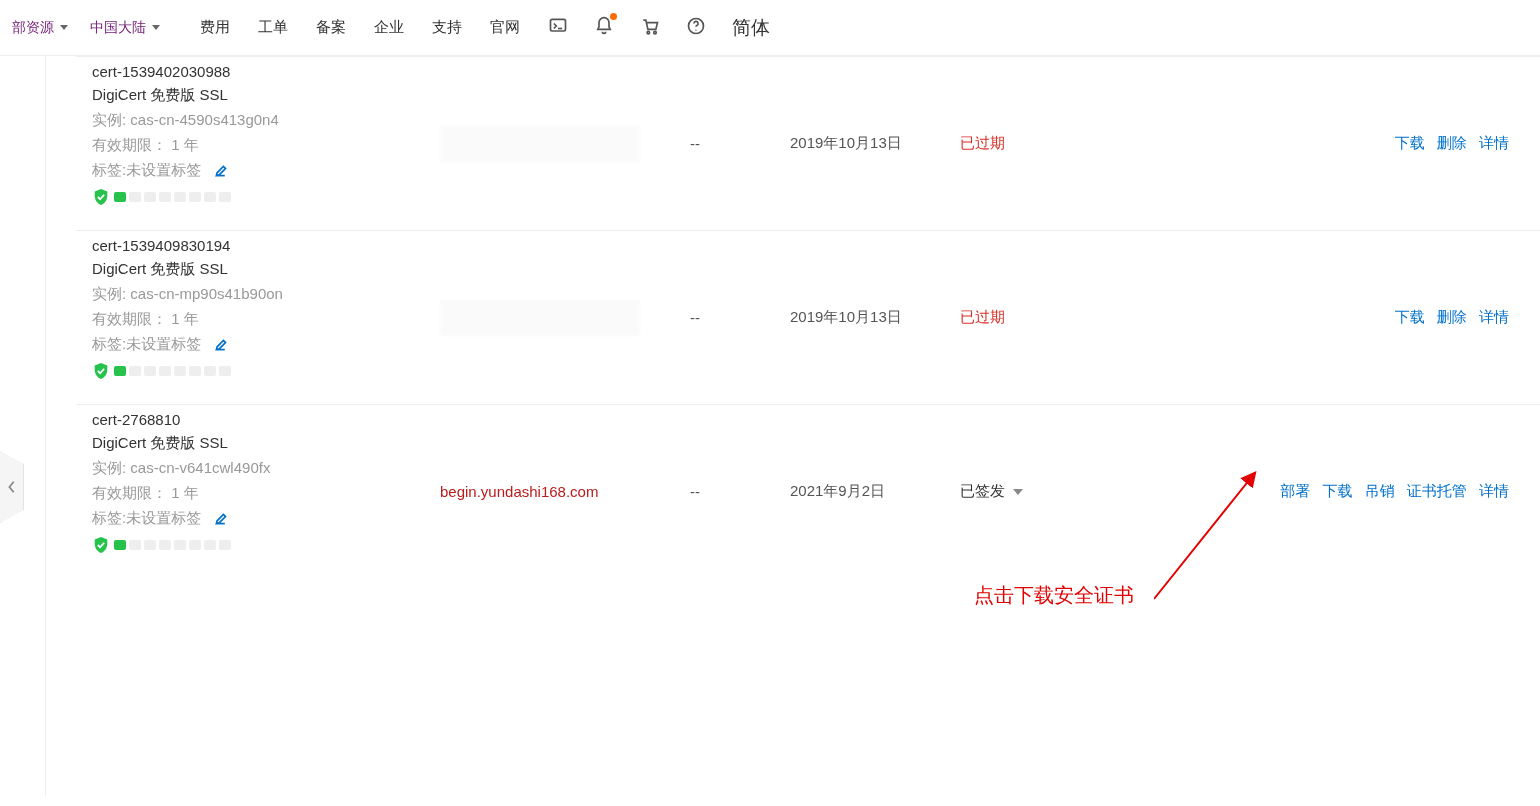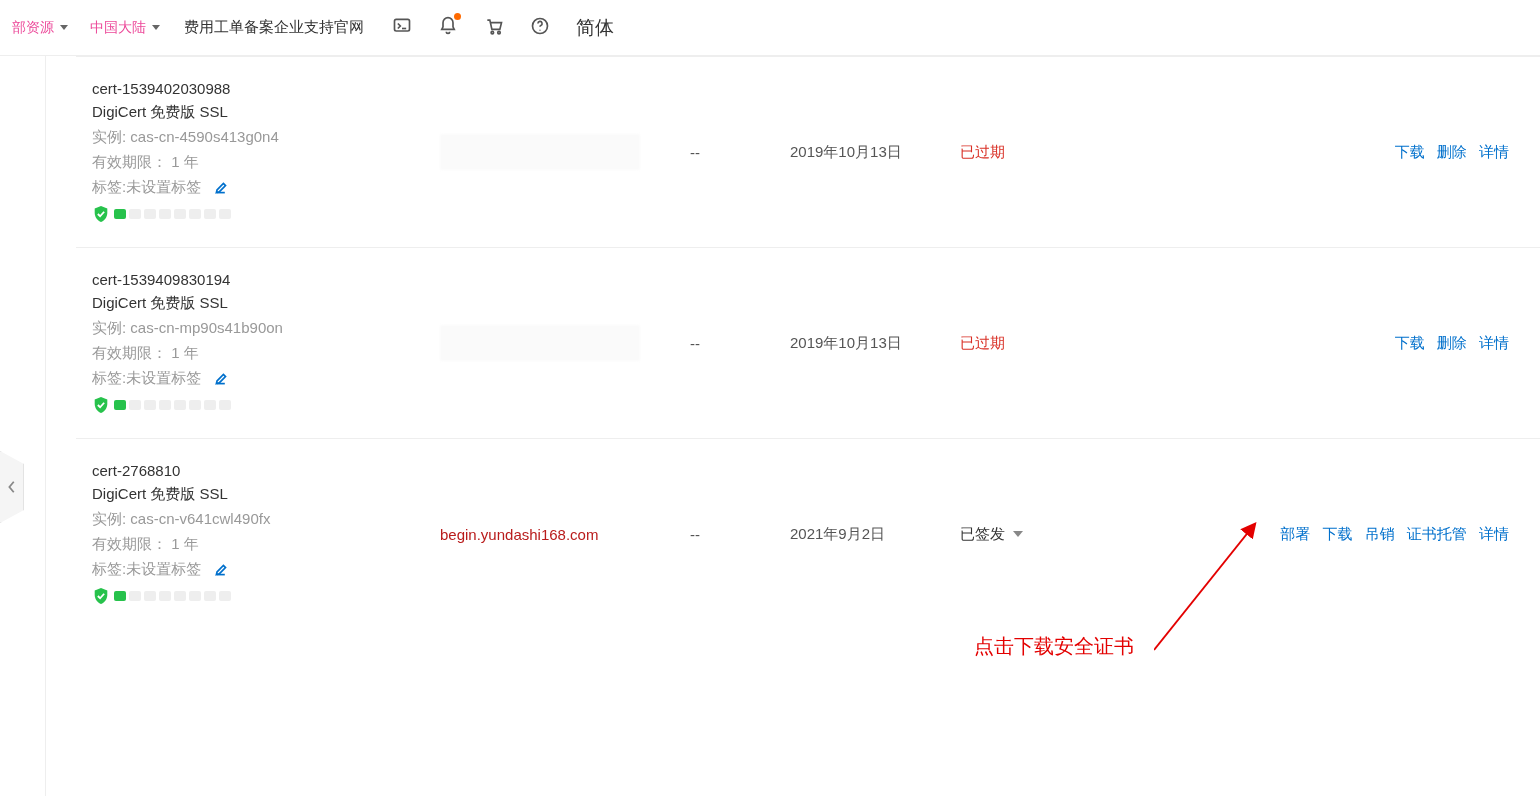--- a/index.html
+++ b/index.html
@@ -1,43 +1,43 @@
 <!DOCTYPE html>
 <html><head>
 <meta charset="utf-8">
 <style>
   * { box-sizing: border-box; margin: 0; padding: 0; }
   html, body { font-family: "PingFang SC","Microsoft YaHei","Helvetica Neue",Arial,sans-serif; background:#fff; color:#333; font-size:14px; }
 
   
   .topbar { display:flex; align-items:center; height:56px; padding:0 12px; border-bottom:1px solid #eee; }
-  .top-seg { display:flex; align-items:center; color:#ec4899; margin-right:22px; cursor:pointer; white-space:nowrap; }
+  .top-seg { display:flex; align-items:center; color:#701a75; margin-right:22px; cursor:pointer; white-space:nowrap; }
   .top-seg .caret { width:0; height:0; border-left:4px solid transparent; border-right:4px solid transparent; border-top:5px solid #666; margin-left:6px; }
   .search-wrap { flex:none; display:flex; align-items:center; border:2px solid #c6c6c6; height:38px; width:400px; margin-right:28px; }
   .search-icon { color:#888; margin:0 10px; }
   .search-input { border:none; outline:none; flex:1; font-size:15px; color:#555; background:transparent; }
   .search-input::placeholder { color:#888; }
-  .nav-links { display:flex; align-items:center; margin-left:2px; }
+  .nav-links { display:flex; align-items:center; gap:28px; margin-left:18px; }
   .nav-links a { color:#333; text-decoration:none; cursor:pointer; font-size:15px; }
   .nav-icons { display:flex; align-items:center; gap:26px; margin-left:28px; }
   .nav-ico { color:#333; cursor:pointer; position:relative; }
   .nav-ico svg { width:20px; height:20px; stroke:#555; fill:none; stroke-width:2; }
   .notif-dot { position:absolute; top:-3px; right:-3px; width:7px; height:7px; border-radius:50%; background:#ff6a00; }
   .lang { color:#333; cursor:pointer; font-size:19px; margin-left:26px; }
 
   
   .page { display:flex; }
   .gutter { width:46px; border-right:1px solid #eee; min-height:740px; position:relative; }
   .collapse-tab { position:absolute; left:0; top:395px; width:24px; height:72px; background:#f5f5f5; border:1px solid #e3e3e3; border-left:none; display:flex; align-items:center; justify-content:center; cursor:pointer; clip-path: polygon(0 0, 100% 18%, 100% 82%, 0 100%); }
   .collapse-tab svg { width:10px; height:14px; stroke:#888; fill:none; stroke-width:2; }
   .content { flex:1; padding:0 0 40px 30px; }
   .tbl { width:100%; border-collapse:collapse; }
   .tbl tbody tr { border-top:1px solid #eee; }
   .tbl td { padding:28px 14px 28px 14px; vertical-align:middle; color:#333; font-size:15px; }
-  .tbl td.col-cert { padding-left:16px; width:350px; vertical-align:top; padding-top:23px; padding-bottom:24px; }
+  .tbl td.col-cert { padding-left:16px; width:350px; vertical-align:top; padding-top:6px; padding-bottom:24px; }
   .tbl td.col-dom  { width:250px; color:#b91c1c; }
   .tbl td.col-dash { width:100px; color:#555; }
   .tbl td.col-date { width:170px; color:#555; }
   .tbl td.col-stat { width:160px; }
   .tbl td.col-act  { text-align:right; padding-right:31px; white-space:nowrap; }
 
   .cert-name { color:#333; font-size:15px; margin-bottom:6px; }
   .cert-sub  { color:#333; font-size:15px; margin-bottom:6px; }
   .cert-meta { color:#999; font-size:15px; margin-bottom:6px; }
   .cert-meta .edit { color:#0070cc; cursor:pointer; margin-left:10px; }

